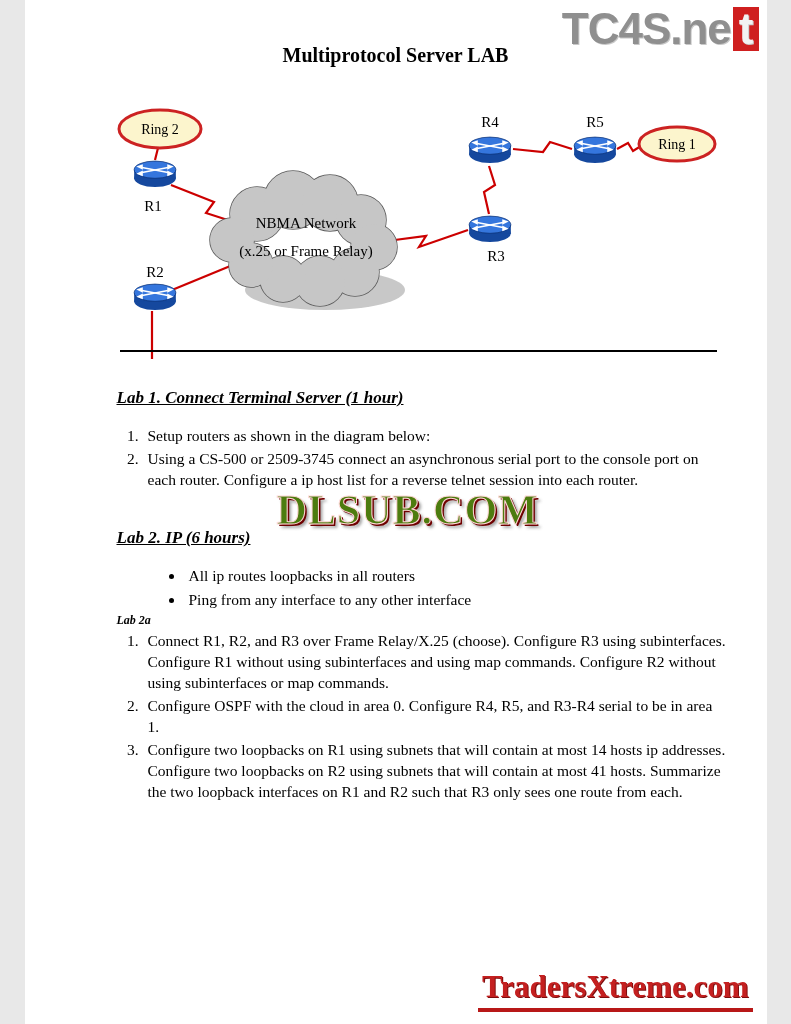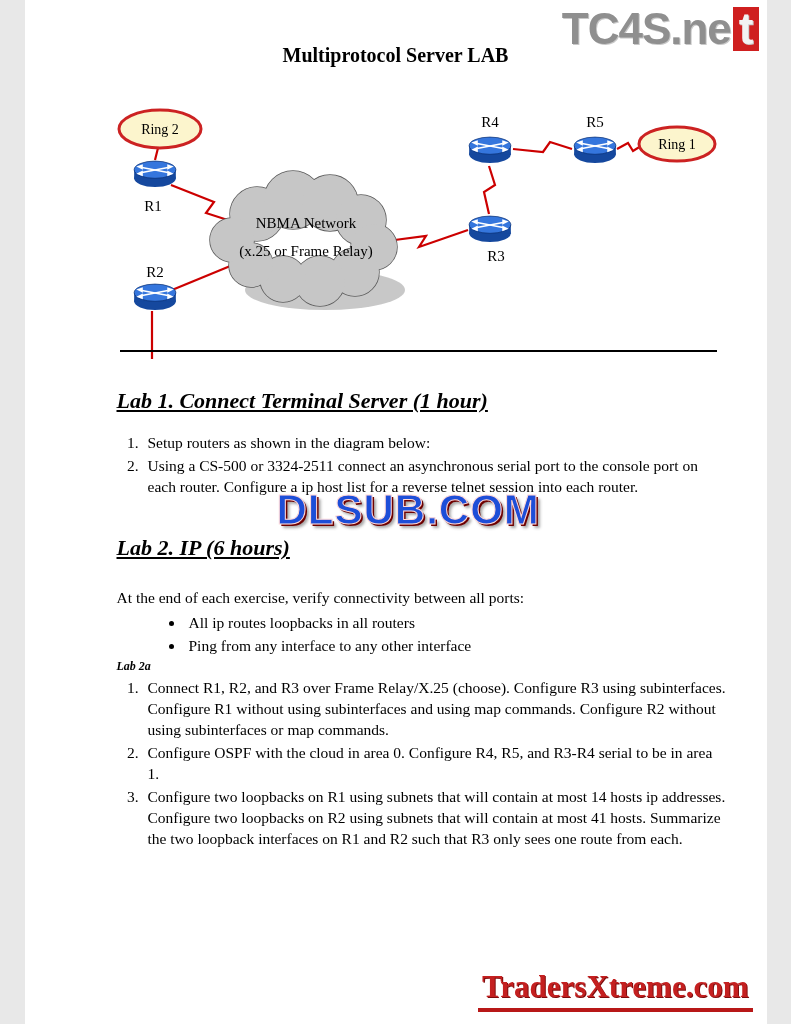--- a/index.html
+++ b/index.html
@@ -15,22 +15,22 @@
     font-family:"Liberation Sans", sans-serif; font-weight:bold;
     font-size:44px; letter-spacing:-1px; color:#8f8f8f;
     text-shadow:1px 1px 0 #c8c8c8;
   }
   .wm-top .accent {
     display:inline-block; background:#cf1f1f; color:#f2f2f2;
     padding:0 6px; margin-left:2px; line-height:1.0;
   }
   .wm-mid {
     position:absolute; top:486px; left:252px;
-    font-family:Liberation Sans, sans-serif; font-weight:bold;
-    font-size:42px; letter-spacing:1px; color:#1d4ed8;
+    font-family:Liberation Serif, serif; font-weight:bold;
+    font-size:42px; letter-spacing:1px; color:#4d7c0f;
     -webkit-text-stroke:1px #ffd9d9;
     text-shadow:2px 2px 0 #6e0000, 4px 4px 3px rgba(60,60,60,.45);
   }
   .wm-bottom {
     position:absolute; bottom:12px; right:14px;
     font-family:"Liberation Serif", serif; font-weight:bold;
     font-size:31px; color:#c42020;
     text-shadow:1px 1px 0 #7c0c0c;
     border-bottom:4px solid #b81818; padding:0 4px 3px 4px;
   }
@@ -45,21 +45,21 @@
   svg.diagram { position:absolute; top:0; left:0; }
   .svg-label { font-family:"Liberation Serif", serif; font-size:15px; fill:#000; }
   .svg-label-small { font-family:"Liberation Serif", serif; font-size:14px; fill:#000; }
 
   
   .content {
     position:absolute; top:386px; left:92px; width:610px;
     font-size:15.5px; line-height:1.36;
   }
   .lab-heading {
-    font-size:22px; font-weight:bold; font-style:italic;
+    font-size:17px; font-weight:bold; font-style:italic;
     text-decoration:underline; margin:0 0 16px 0;
   }
   .lab2-heading { margin-top:36px; }
   ol.num-list { margin:0; padding-left:26px; }
   ol.num-list li { padding-left:5px; margin-bottom:2px; }
   ul.bold-bullets { margin:28px 0 0 0; padding-left:26px; }
   ul.bold-bullets li { font-weight:bold; padding-left:6px; margin-bottom:9px; }
   p.verify-intro { margin:24px 0 4px 0; }
   ul.sub-bullets { margin:0 0 0 48px; padding-left:20px; }
   ul.sub-bullets li { padding-left:4px; margin-bottom:2px; }
@@ -163,27 +163,26 @@
     <line x1="95" y1="351" x2="692" y2="351" stroke="#000000" stroke-width="2"></line>
   </svg>
 
   <div class="wm-mid">DLSUB.COM</div>
 
   <div class="content">
 
     <h2 class="lab-heading">Lab 1.  Connect Terminal Server (1 hour)</h2>
     <ol class="num-list">
       <li>Setup routers as shown in the diagram below:</li>
-      <li>Using a CS-500 or 3324-2511 connect an asynchronous serial port to the console port on each router.  Configure a ip host list for a reverse telnet session into each router.</li>
+      <li>Using a CS-500 or 2509-3745 connect an asynchronous serial port to the console port on each router.  Configure a ip host list for a reverse telnet session into each router.</li>
     </ol>
 
     <h2 class="lab-heading lab2-heading">Lab 2.  IP (6 hours)</h2>
 
 
-    <p class="verify-intro">At the end of each exercise, verify connectivity between all ports:</p>
     <ul class="sub-bullets">
       <li>All ip routes loopbacks in all routers</li>
       <li>Ping from any interface to any other interface</li>
     </ul>
 
     <div class="lab2a-heading">Lab 2a</div>
     <ol class="num-list">
       <li>Connect R1, R2, and R3 over Frame Relay/X.25 (choose).  Configure R3 using subinterfaces. Configure R1 without using subinterfaces and using map commands.  Configure R2 without using subinterfaces or map commands.</li>
       <li>Configure OSPF with the cloud in area 0.  Configure R4, R5, and R3-R4  serial to be in area 1.</li>
       <li>Configure two loopbacks on R1 using subnets that will contain at most 14 hosts ip addresses. Configure two loopbacks on R2 using subnets that will contain at most 41 hosts. Summarize the two loopback interfaces on R1 and R2 such that  R3 only sees one route from each.</li>

